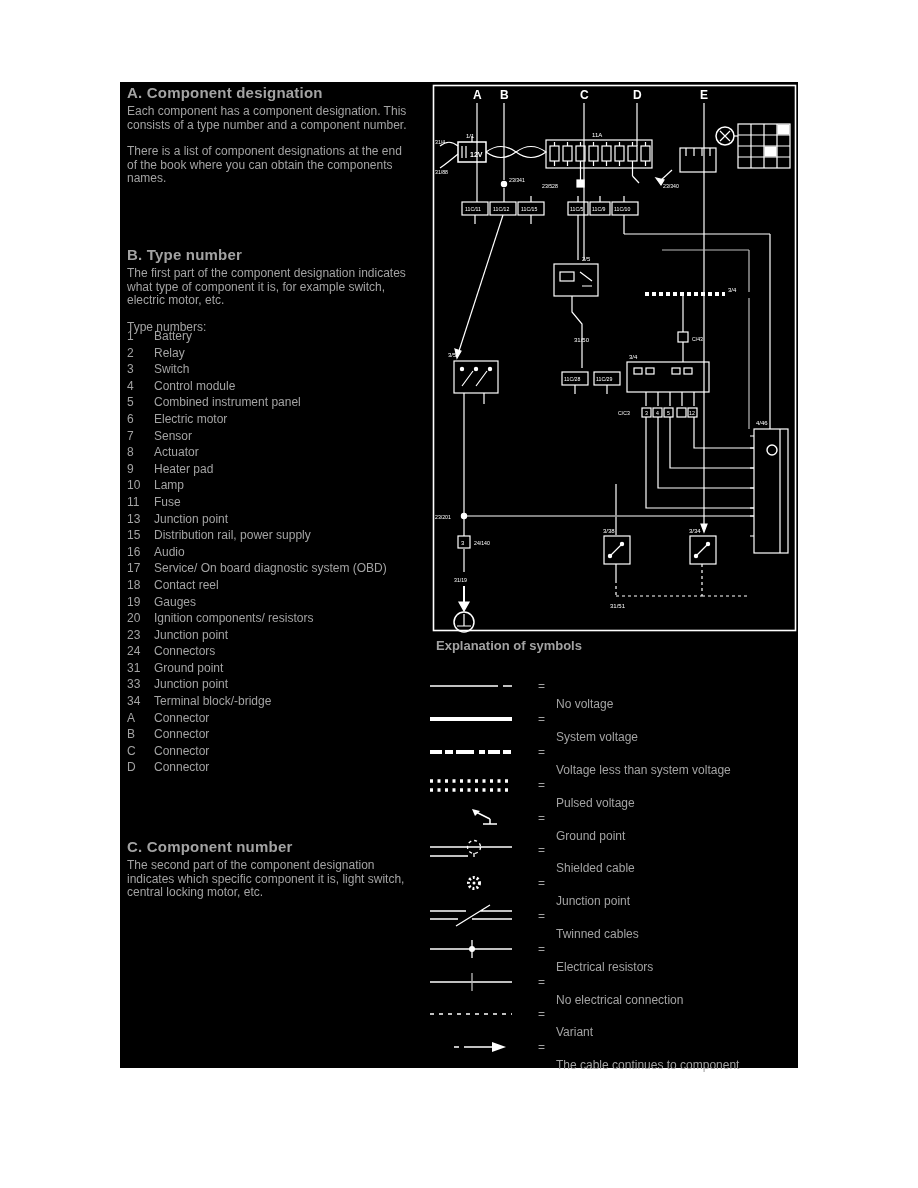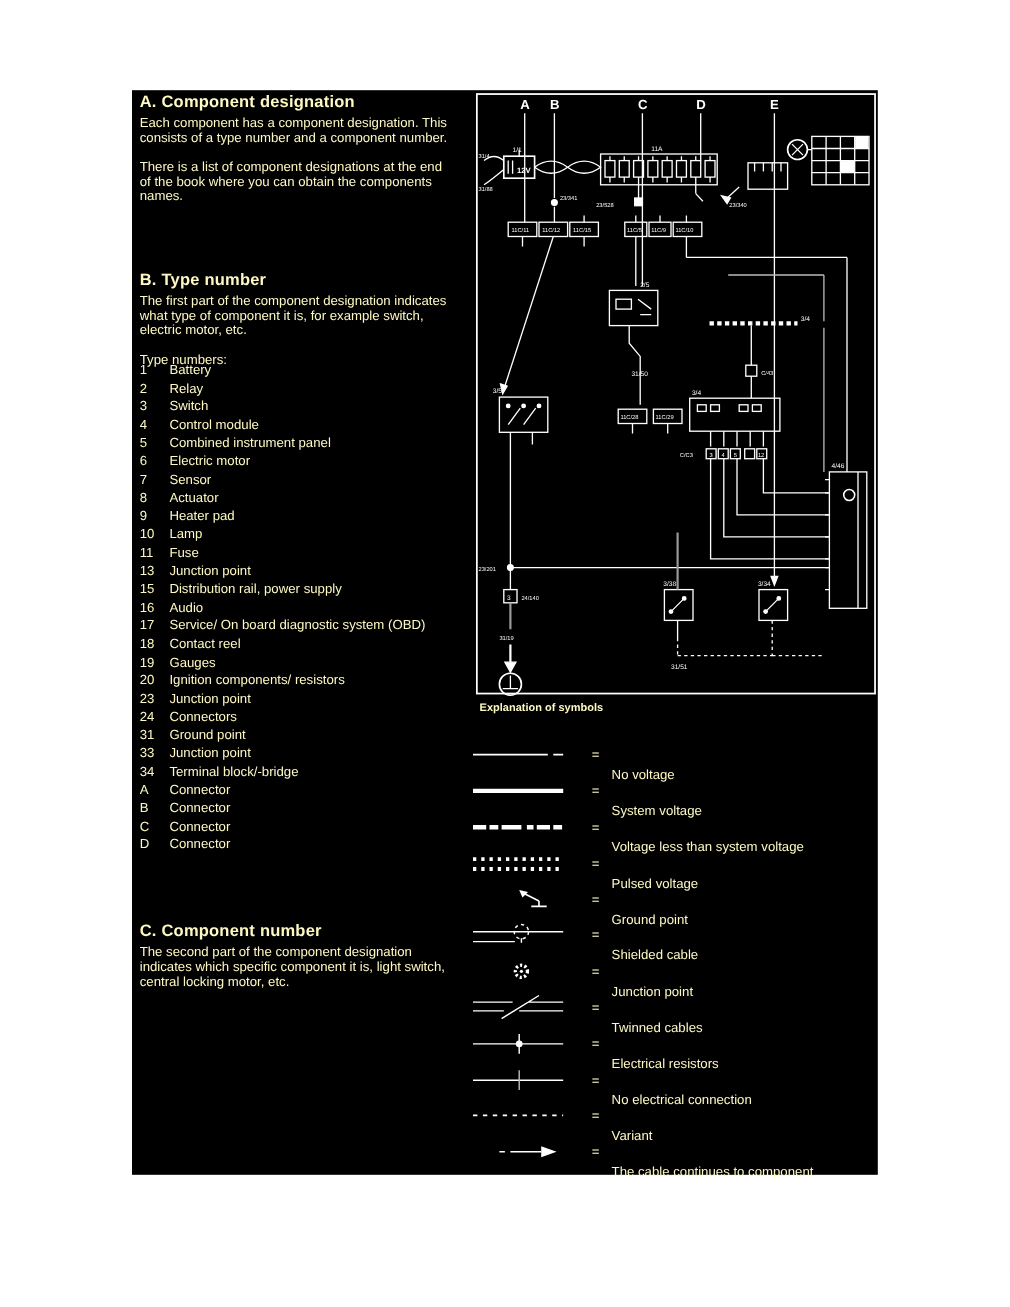--- a/index.html
+++ b/index.html
@@ -1,25 +1,25 @@
 <!DOCTYPE html>
 <html><head>
 <meta charset="utf-8">
 <style>
   html,body{margin:0;padding:0;background:#ffffff;}
   .page{position:relative;width:918px;height:1188px;background:#ffffff;overflow:hidden;
         font-family:"Liberation Sans",sans-serif;}
-  .panel{position:absolute;left:120px;top:82px;width:678px;height:986px;background:#000;color:#fef9c3;text-decoration:underline;}
+  .panel{position:absolute;left:120px;top:82px;width:678px;height:986px;background:#000;color:#a3a3a3;text-decoration:underline;}
   .sec{position:absolute;left:7px;width:300px;}
   .sec h2{margin:0 0 4px 0;font-size:15px;font-weight:bold;letter-spacing:.2px;}
   .sec p{margin:0 14px 13px 0;font-size:12px;line-height:13.5px;}
   .tlist{position:absolute;left:7px;top:246px;width:310px;font-size:12px;}
   .trow{display:flex;line-height:16.6px;}
   .trow .num{width:27px;flex:none;}
-  .legend-h{position:absolute;left:316px;top:556px;font-size:10px;font-weight:bold;margin:0;}
+  .legend-h{position:absolute;left:316px;top:556px;font-size:13px;font-weight:bold;margin:0;}
   .legend{position:absolute;left:308px;top:588px;width:366px;}
   .lrow{display:flex;align-items:center;height:32.8px;font-size:12px;}
   .lrow .sym{width:104px;flex:none;}
   .lrow .eq{width:18px;flex:none;text-align:left;margin-left:6px;}
   .lrow .lbl{flex:1;margin-top:36px;}
   .diagram{position:absolute;left:312px;top:2px;width:365px;height:550px;}
   svg{display:block;}
   svg text{fill:#fff;font-family:"Liberation Sans",sans-serif;}
   .colltr{font-size:12px;font-weight:bold;}
   .t6{font-size:6px;}

